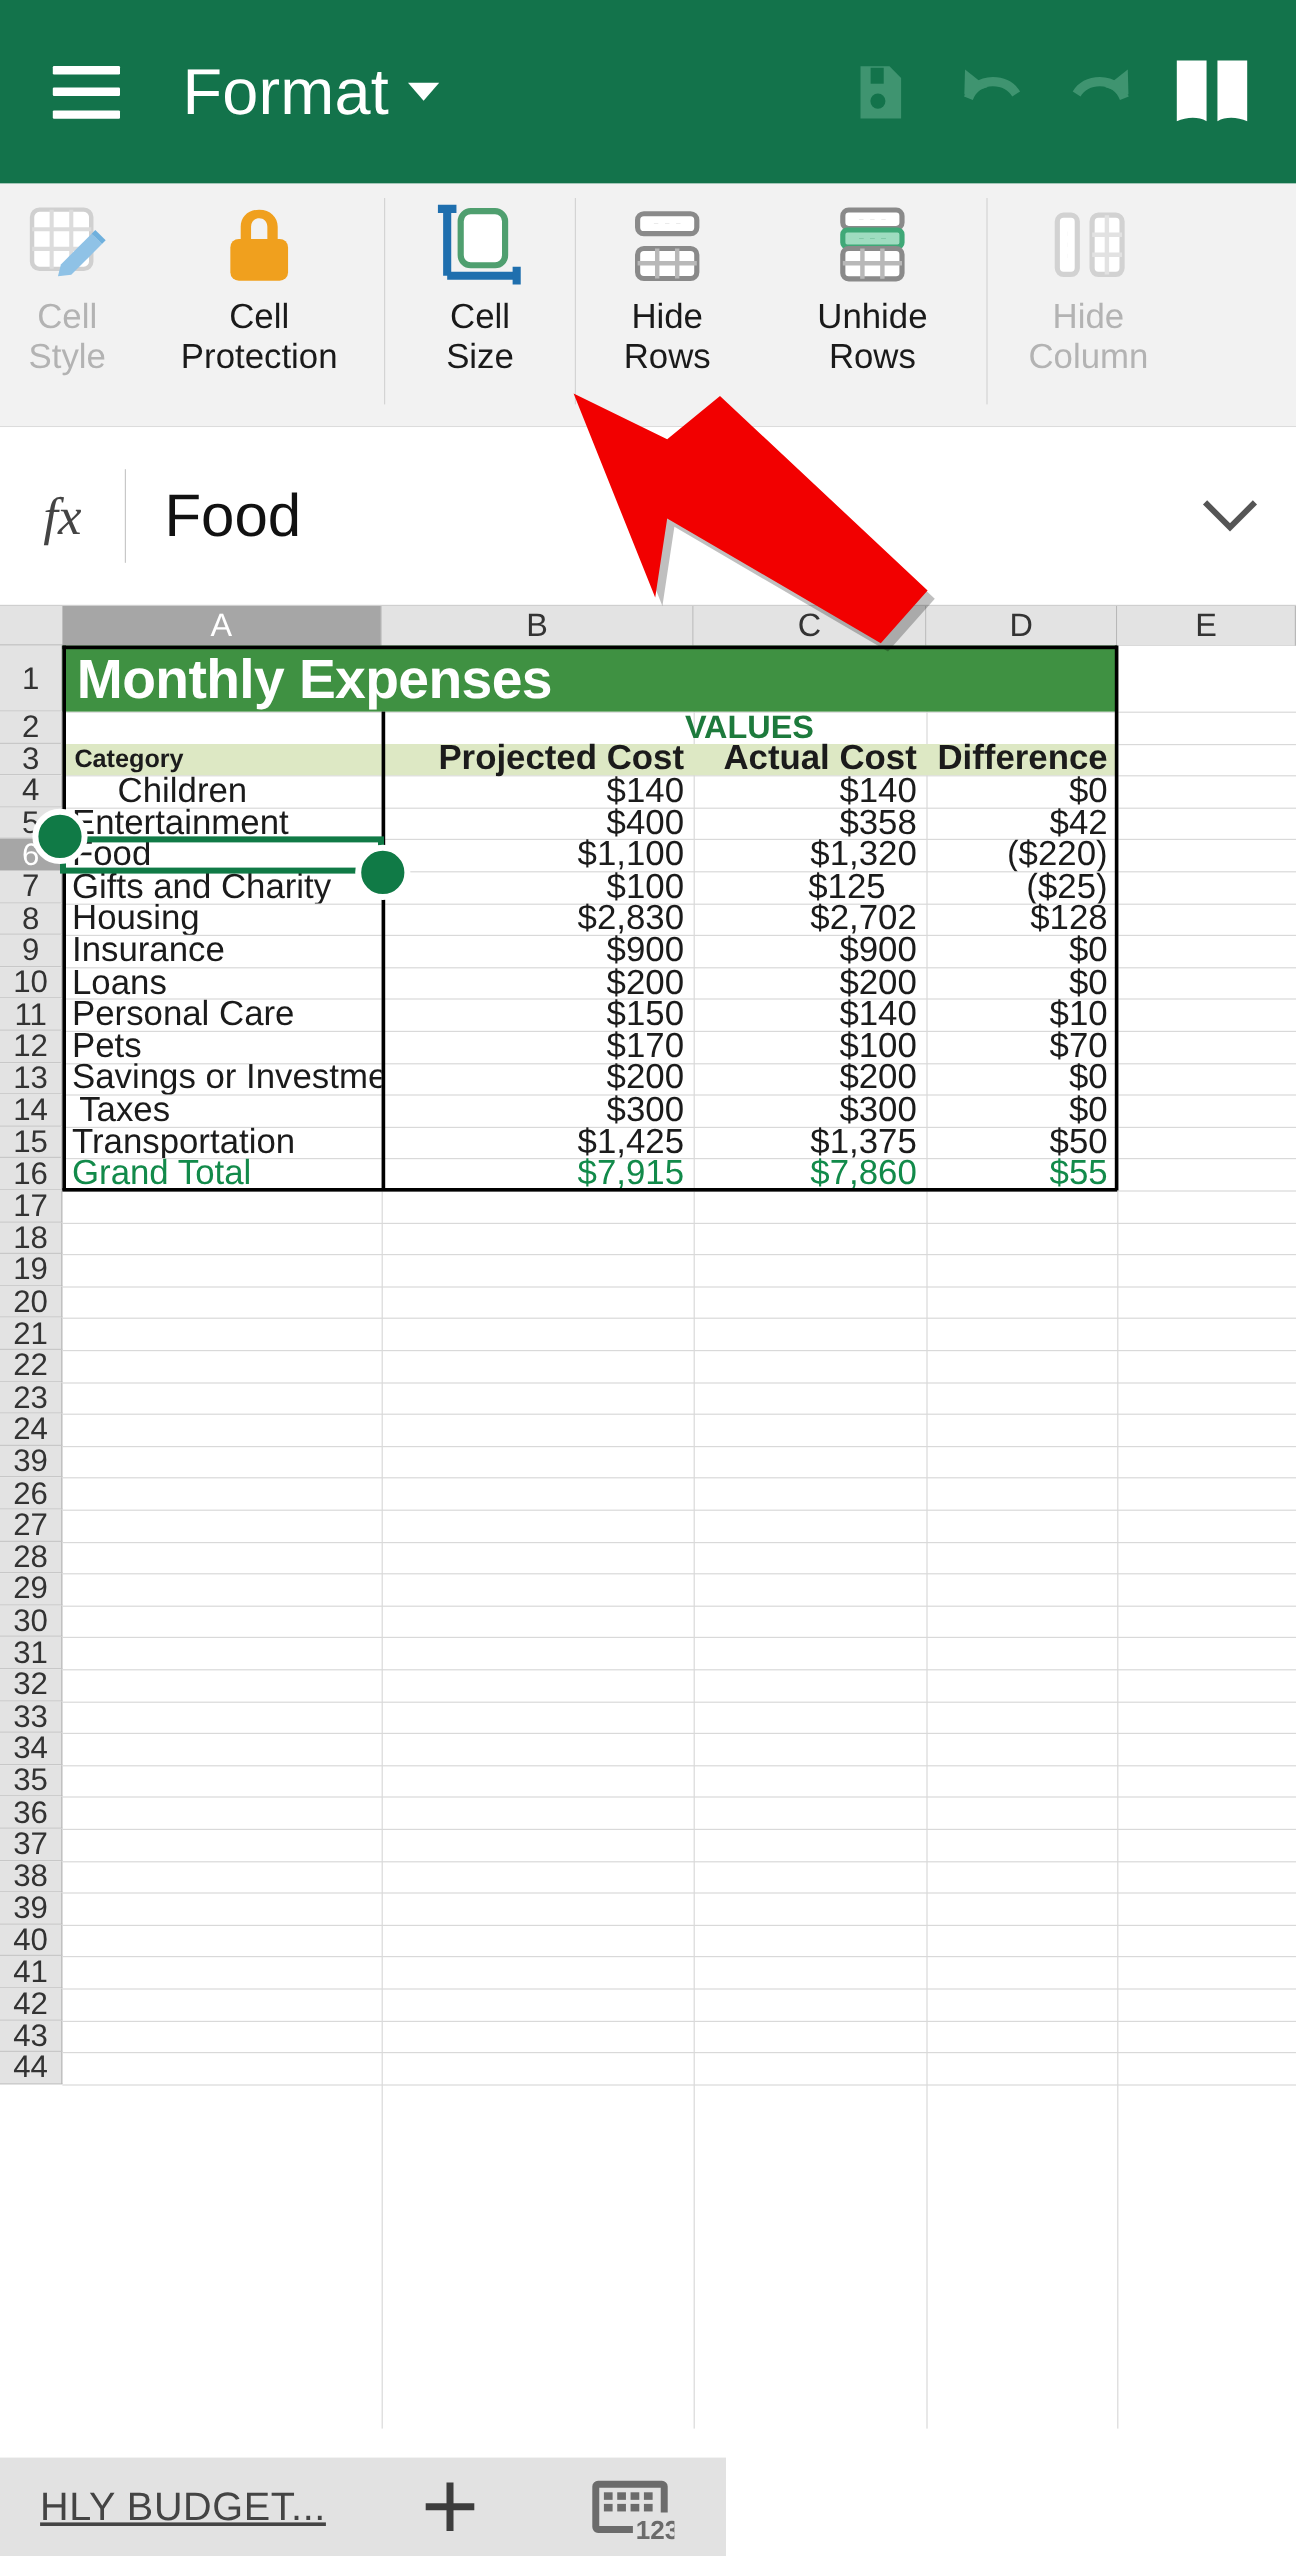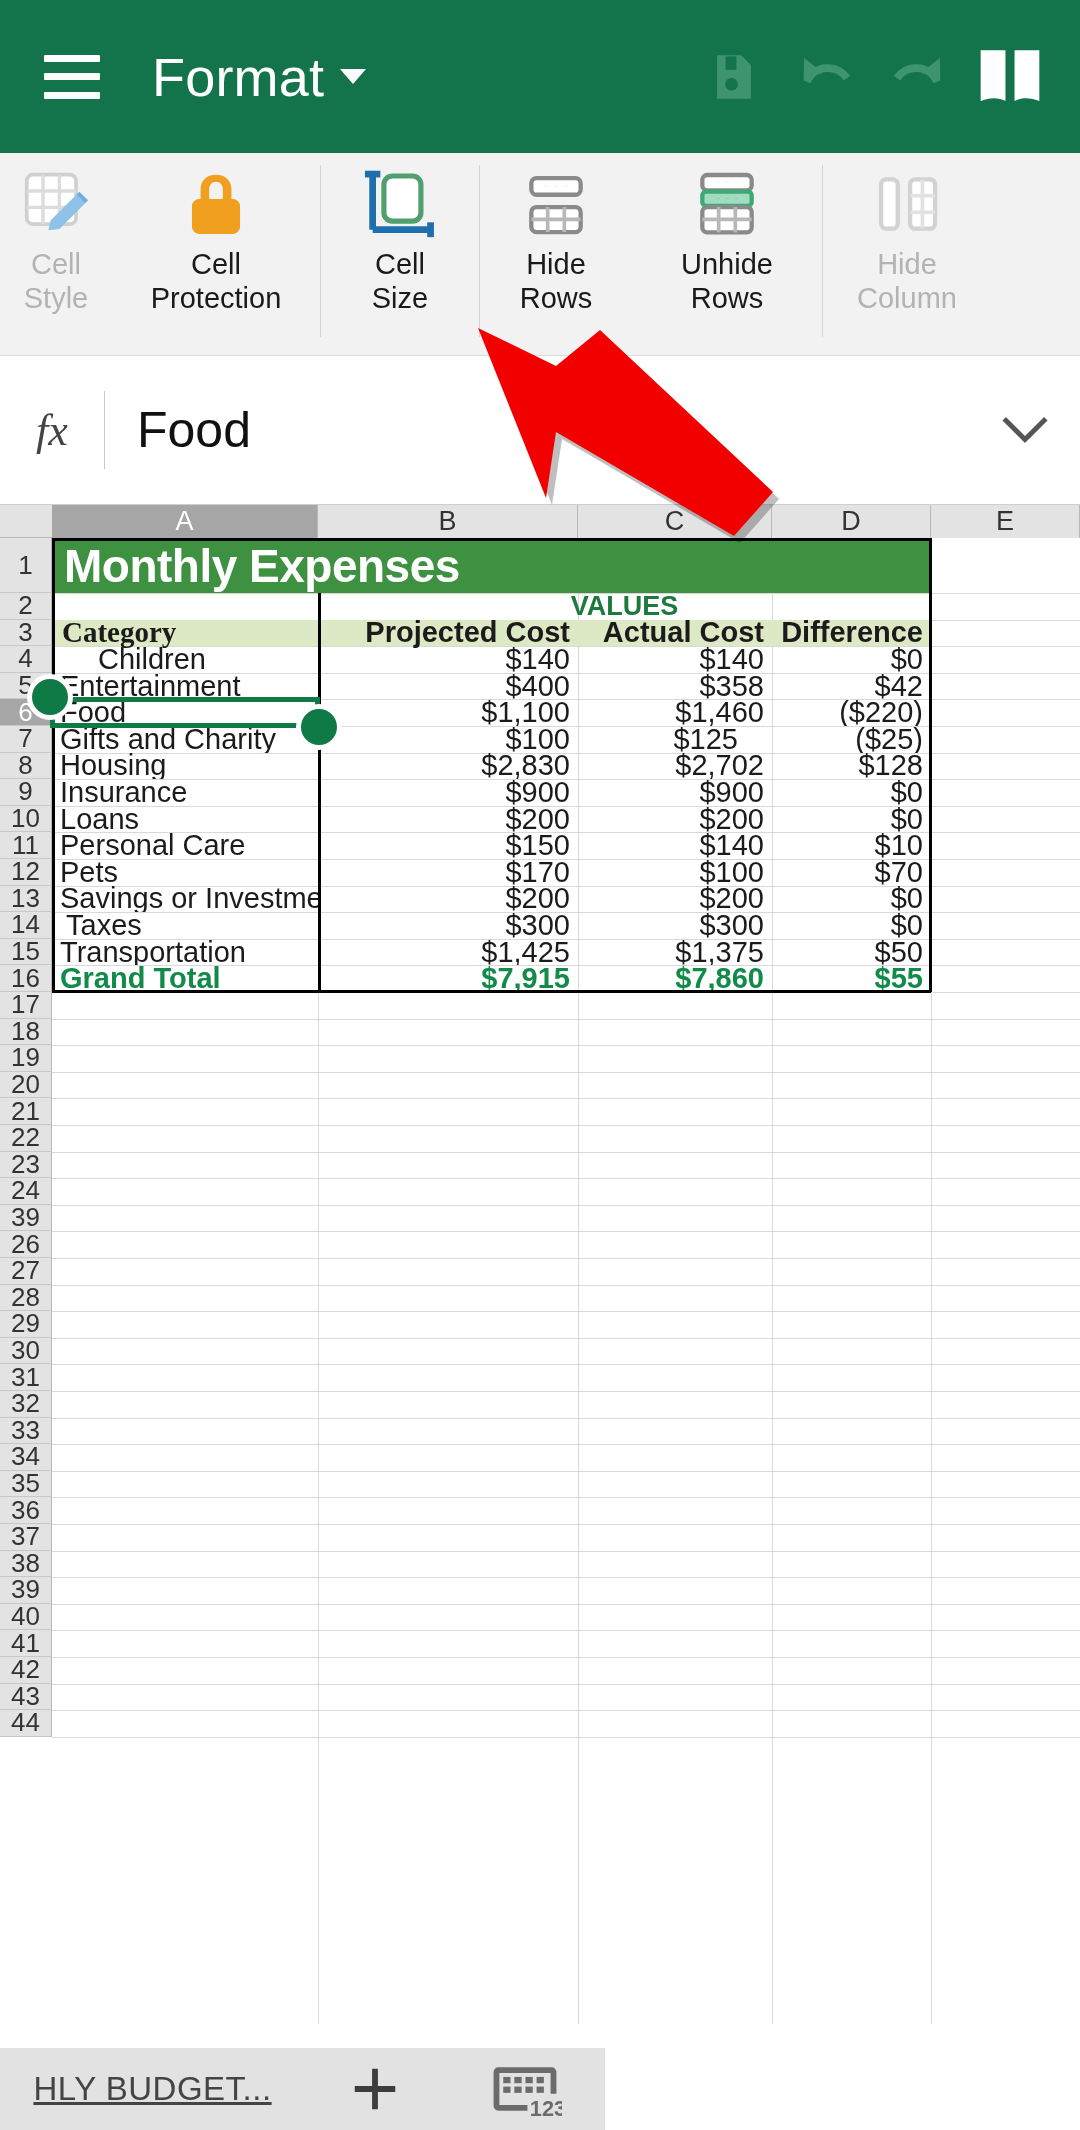--- a/index.html
+++ b/index.html
@@ -124,23 +124,23 @@
   .values-lbl {
     position: absolute; display: flex; align-items: center; justify-content: center;
     color: #1d7a3c; font-size: 27px; font-weight: 600;
   }
   .col-hdr-text {
     position: absolute; display: flex; align-items: center; justify-content: flex-end;
     color: #1b1b1b; font-size: 29px; font-weight: 700; padding-right: 8px;
   }
   .cat-hdr-text {
     position: absolute; display: flex; align-items: center;
-    color: #1b1b1b; font-size: 29px; font-weight: 700; padding-left: 10px; font-family: Liberation Serif, serif;
-  }
-  .total-cell { color: #128a4a; font-weight: 700; }
+    color: #1b1b1b; font-size: 21px; font-weight: 700; padding-left: 10px;
+  }
+  .total-cell { color: #128a4a; font-weight: 400; }
 
   .tbl-border { position: absolute; background: #000000; }
 
   
   .sel-rect {
     position: absolute; border: 5px solid #107a46; background: transparent;
   }
   .sel-handle {
     position: absolute; width: 46px; height: 46px; border-radius: 50%;
     background: #107a46; border: 5px solid #ffffff;
@@ -471,21 +471,21 @@
         <div class="cell" style="left: 52px; top: 141.2px; width: 245px; height: 26.6px; margin-left: 38px;">Children</div>
         <div class="cell r" style="left: 318px; top: 141.2px; width: 260px; height: 26.6px;">$140</div>
         <div class="cell r" style="left: 578px; top: 141.2px; width: 194px; height: 26.6px;">$140</div>
         <div class="cell r" style="left: 772px; top: 141.2px; width: 159px; height: 26.6px;">$0</div>
         <div class="cell" style="left: 52px; top: 167.8px; width: 266px; height: 26.6px;">Entertainment</div>
         <div class="cell r" style="left: 318px; top: 167.8px; width: 260px; height: 26.6px;">$400</div>
         <div class="cell r" style="left: 578px; top: 167.8px; width: 194px; height: 26.6px;">$358</div>
         <div class="cell r" style="left: 772px; top: 167.8px; width: 159px; height: 26.6px;">$42</div>
         <div class="cell" style="left: 52px; top: 194.4px; width: 266px; height: 26.6px;">Food</div>
         <div class="cell r" style="left: 318px; top: 194.4px; width: 260px; height: 26.6px;">$1,100</div>
-        <div class="cell r" style="left: 578px; top: 194.4px; width: 194px; height: 26.6px;">$1,460</div>
+        <div class="cell r" style="left: 578px; top: 194.4px; width: 194px; height: 26.6px;">$1,320</div>
         <div class="cell r" style="left: 772px; top: 194.4px; width: 159px; height: 26.6px;">($220)</div>
         <div class="cell" style="left: 52px; top: 221px; width: 266px; height: 26.6px;">Gifts and Charity</div>
         <div class="cell r" style="left: 318px; top: 221px; width: 260px; height: 26.6px;">$100</div>
         <div class="cell r" style="left: 552px; top: 221px; width: 194px; height: 26.6px;">$125</div>
         <div class="cell r" style="left: 772px; top: 221px; width: 159px; height: 26.6px;">($25)</div>
         <div class="cell" style="left: 52px; top: 247.6px; width: 266px; height: 26.6px;">Housing</div>
         <div class="cell r" style="left: 318px; top: 247.6px; width: 260px; height: 26.6px;">$2,830</div>
         <div class="cell r" style="left: 578px; top: 247.6px; width: 194px; height: 26.6px;">$2,702</div>
         <div class="cell r" style="left: 772px; top: 247.6px; width: 159px; height: 26.6px;">$128</div>
         <div class="cell" style="left: 52px; top: 274.2px; width: 266px; height: 26.6px;">Insurance</div>

